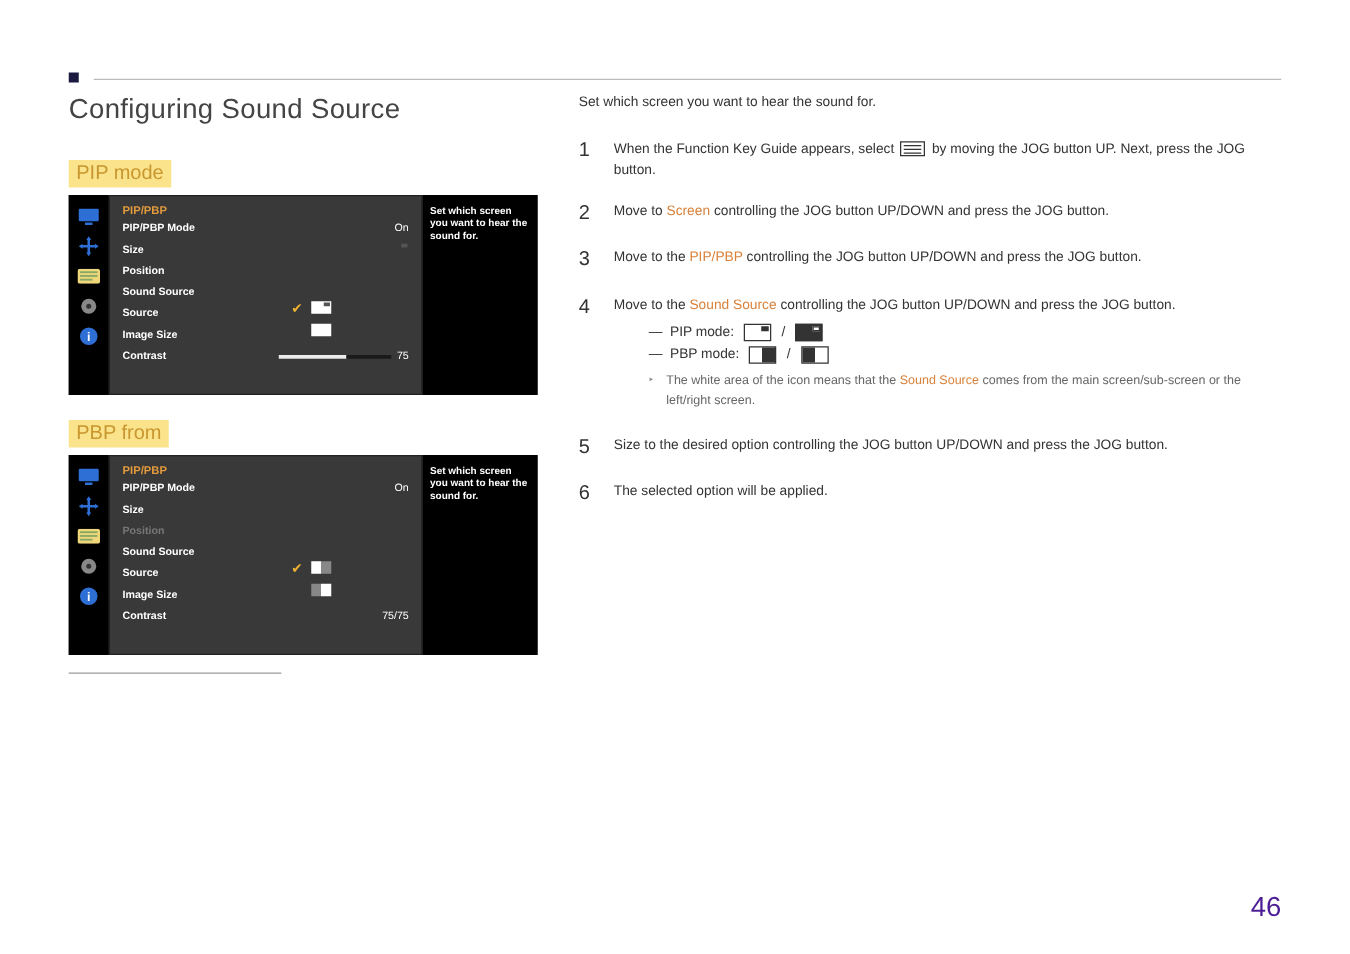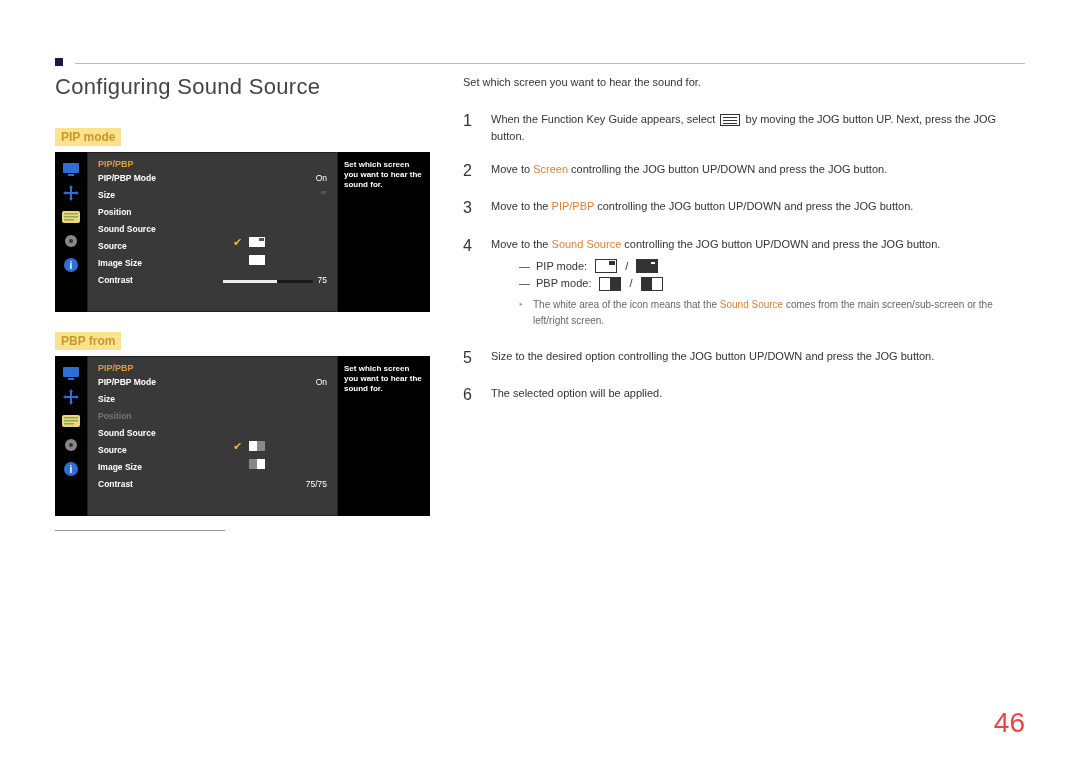--- a/index.html
+++ b/index.html
@@ -49,25 +49,25 @@
   h1.title {
     font-weight: 300;
     font-size: 22px;
     color: #444;
     margin: 0 0 20px 0;
     letter-spacing: 0.3px;
   }
   .mode-label {
     background: #fbe38c;
     color: #c8972f;
-    font-size: 12px;
+    font-size: 16px;
     padding: 2px 6px;
     display: inline-block;
     margin: 8px 0 6px 0;
-    font-weight: 700;
+    font-weight: 400;
   }
 
   
   .osd {
     width: 375px;
     height: 160px;
     background: #000;
     display: flex;
     font-size: 9px;
     color: #fff;
@@ -206,22 +206,22 @@
     font-size: 10px; color:#666; padding-left: 14px; position: relative; margin-top:4px;
   }
   .note::before{
     content:"‣"; position:absolute; left:0; top:0; color:#888;
   }
 
   .page-num {
     position: absolute;
     right: 55px;
     bottom: 24px;
-    font-size: 28px;
-    color: #ef4444;
+    font-size: 22px;
+    color: #4c1d95;
     font-weight: 300;
   }
 </style>
 </head>
 <body>
 
 <div class="page">
   <div class="accent-sq"></div>
   <div class="rule"></div>
 

